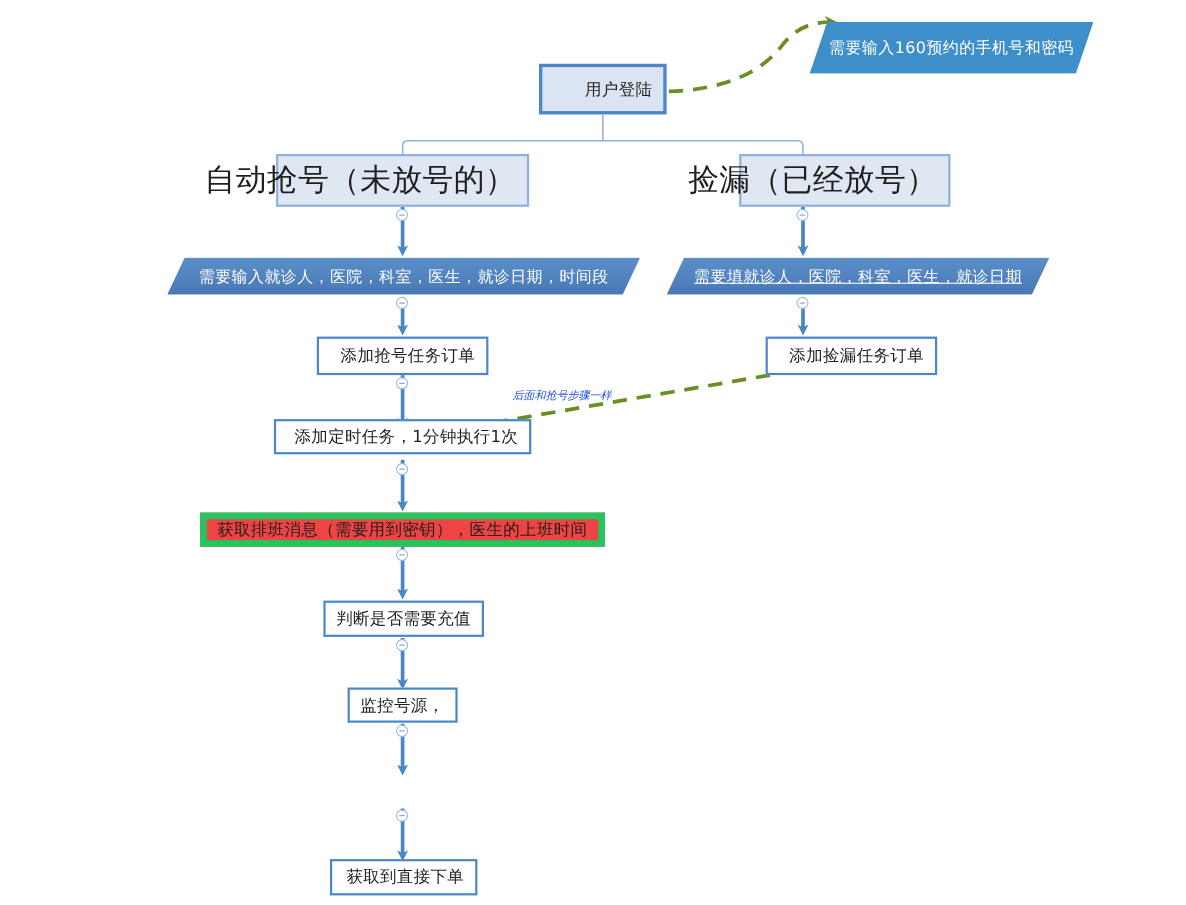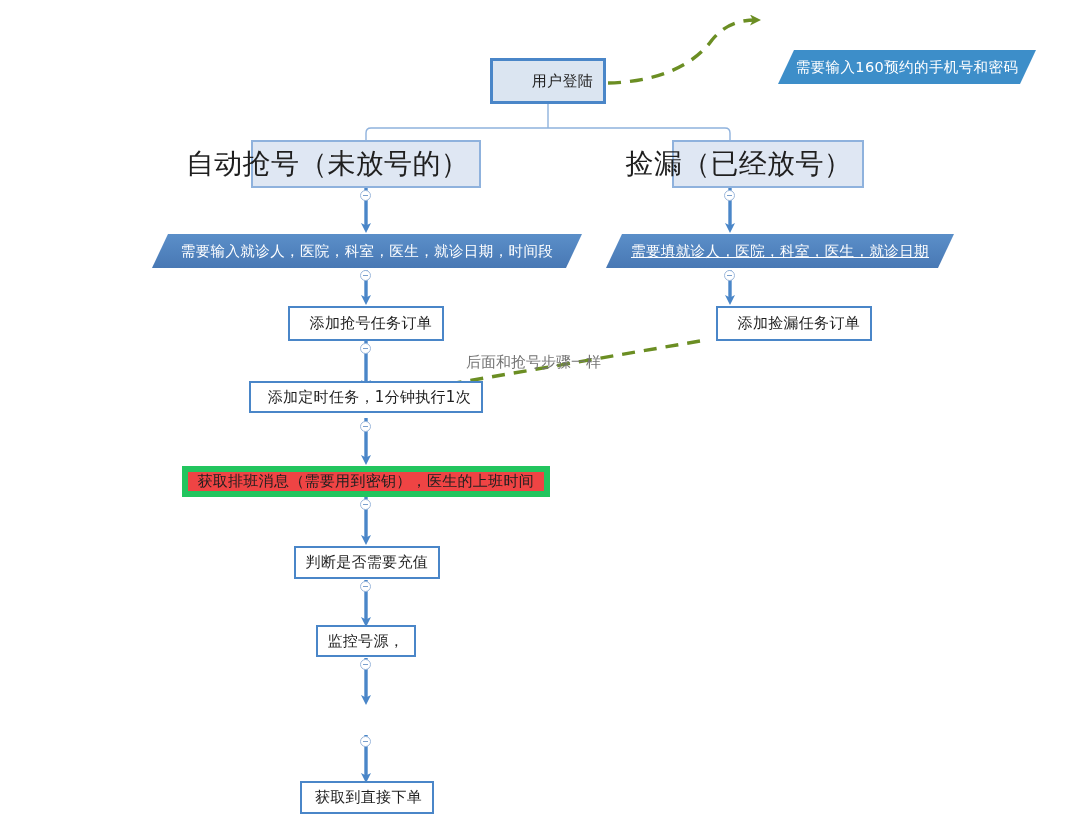--- a/index.html
+++ b/index.html
@@ -99,22 +99,23 @@
     position: absolute;
     left: 2px;
     top: 4px;
     width: 5px;
     height: 1px;
     background: #7ba0cd;
   }
 
   .annot {
     position: absolute;
-    font-size: 15px;
-    color: #737373;
+    font-style: italic;
+    font-size: 10px;
+    color: #1d4ed8;
     white-space: nowrap;
   }
 </style>
 </head>
 <body>
 
 <div id="canvas">
 
   <svg id="wires" viewBox="0 0 1078 823">
     <defs>
@@ -148,21 +149,21 @@
 
     <path d="M608,83 C650,82 690,70 712,40 C725,24 740,20 756,20" stroke="#6b8e23" stroke-width="3.4" fill="none" stroke-dasharray="13,9" marker-end="url(#arrowGreen)"></path>
 
     <path d="M700,341 L380,396" stroke="#6b8e23" stroke-width="3.4" fill="none" stroke-dasharray="13,9" marker-end="url(#arrowGreen)"></path>
   </svg>
 
   <div class="node box filled thick" style="left:490px; top:58px; width:116px; height:46px;">
     <span>用户登陆</span>
   </div>
 
-  <div class="banner top" style="left:778px; top:20px; width:258px; height:34px;margin-top:30px;">
+  <div class="banner top" style="left:736px; top:20px; width:258px; height:47px;">
     <span>需要输入160预约的手机号和密码</span>
   </div>
 
   <div class="node box big" style="left:251px; top:140px; width:230px; height:48px;">
     <span>自动抢号（未放号的）</span>
   </div>
 
   <div class="node box big" style="left:672px; top:140px; width:192px; height:48px;">
     <span>捡漏（已经放号）</span>
   </div>
@@ -172,21 +173,21 @@
   </div>
 
   <div class="banner mid" style="left:606px; top:234px; width:348px; height:34px;text-decoration:underline;">
     <span>需要填就诊人，医院，科室，医生，就诊日期</span>
   </div>
 
   <div class="node box" style="left:288px; top:306px; width:156px; height:35px;padding-left:36px;">
     <span>添加抢号任务订单</span>
   </div>
 
-  <div class="node box" style="left:716px; top:306px; width:156px; height:35px;">
+  <div class="node box" style="left:696px; top:306px; width:156px; height:35px;">
     <span>添加捡漏任务订单</span>
   </div>
 
   <div class="annot" style="left:466px; top:353px;">
     <span>后面和抢号步骤一样</span>
   </div>
 
   <div class="node box" style="left:249px; top:381px; width:234px; height:32px;">
     <span>添加定时任务，1分钟执行1次</span>
   </div>

